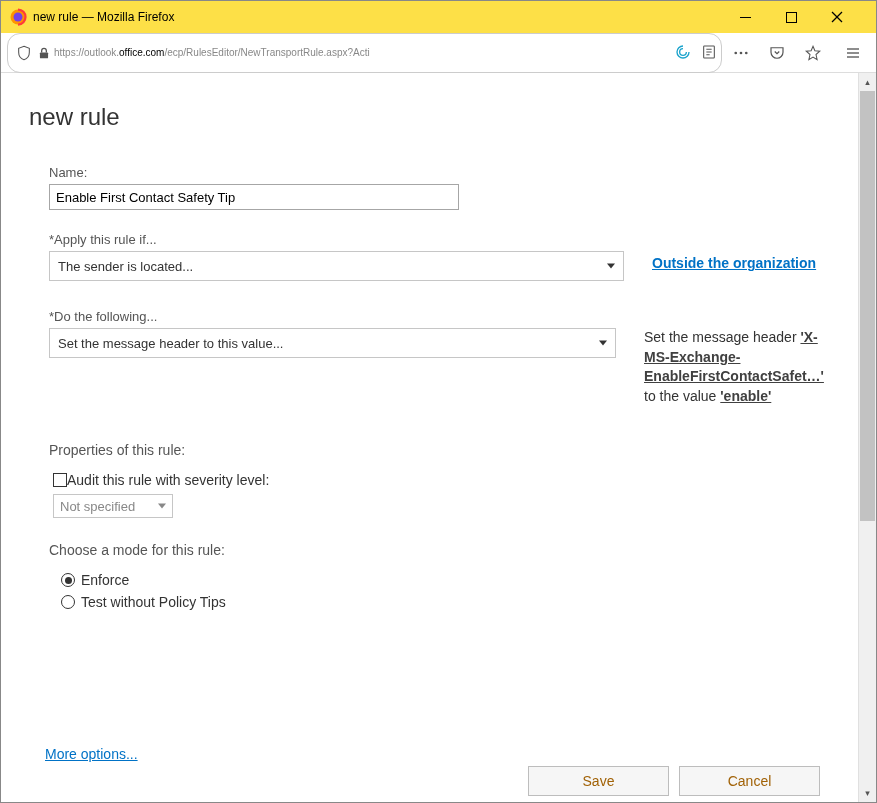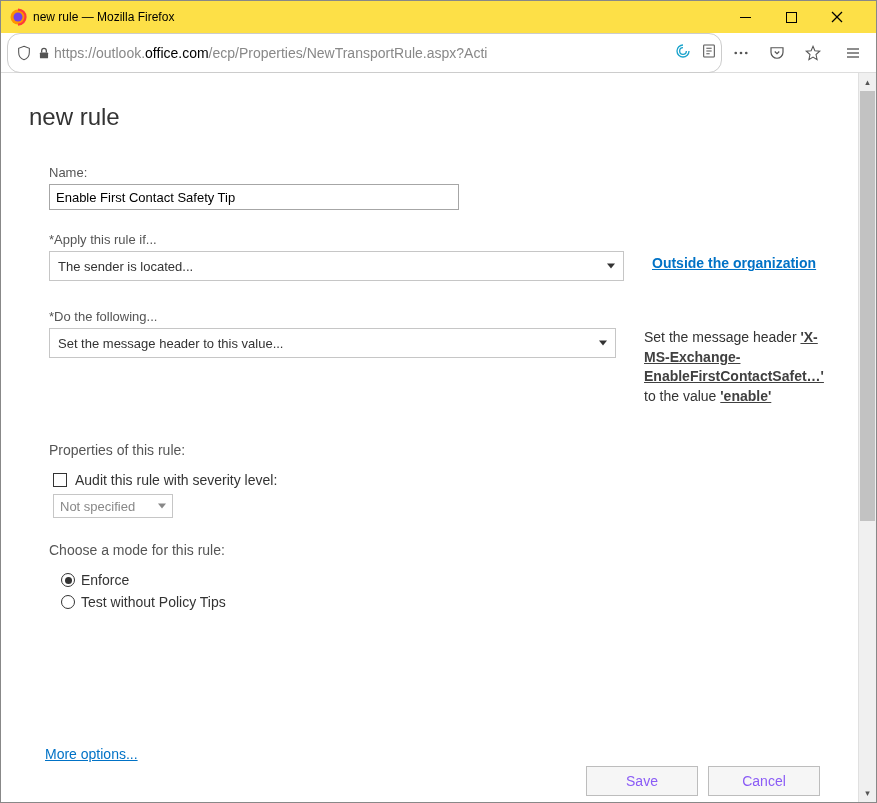--- a/index.html
+++ b/index.html
@@ -44,21 +44,21 @@
 }
 .urlbox {
   flex: 1;
   height: 40px;
   border: 1px solid #ccc;
   border-radius: 13px;
   display: flex;
   align-items: center;
   padding: 0 4px;
   color: #888;
-  font-size: 14px;
+  font-size: 10px;
   overflow: hidden;
   white-space: nowrap;
 }
 .urlbox .pre { color: #888; }
 .urlbox .dom { color: #000; }
 .urlbox .path { color: #888; }
 .urlbox .inner-icons { display: flex; gap: 4px; margin-left: 4px; margin-right: 2px; }
 .urlbox .inner-shield { width:16px; height:16px; }
 .urlbox .inner-lock { width:16px; height:16px; display:flex; align-items:center; justify-content:center;}
 .addrbar .tb-icon {
@@ -154,21 +154,21 @@
 }
 .side-text .link {
   color: #404040;
   text-decoration: underline;
   font-weight: 600;
 }
 .section-label {
   color: #555; font-size: 14px; margin-top: 36px; margin-bottom: 14px; padding-left:20px;
 }
 .checkbox-row {
-  display:flex; align-items:center; gap: 8px; padding-left: 24px; margin-bottom:6px;
+  display:flex; align-items:center; padding-left: 24px; margin-bottom:6px;
 }
 .checkbox-row .cb {
   width:14px; height:14px; border:1px solid #333;
 }
 .checkbox-row .cb-label { font-size: 14px; color:#333; }
 .severity-dd {
   margin-left: 24px;
   width: 120px; height: 24px;
   border:1px solid #c6c6c6;
   display:flex; align-items:center;
@@ -203,27 +203,27 @@
 }
 
 .footer-buttons {
   position:absolute;
   right: 38px;
   bottom: 6px;
   display:flex;
   gap: 10px;
 }
 .footer-buttons .btn {
-  width: 112px;
+  width: 141px;
   height: 30px;
   background:#f6f6f6;
   border:1px solid #bdbdbd;
   display:flex; align-items:center; justify-content:center;
   font-size:14px;
-  color:#8b5cf6;
+  color:#a16207;
   cursor:pointer;
 }
 </style>
 </head>
 <body>
 
 <div class="titlebar">
   <span class="ff-icon">
     <svg viewBox="0 0 24 24">
         <circle cx="12" cy="12" r="10" fill="#ff9400"></circle>
@@ -260,21 +260,21 @@
           </svg></span>
       <span class="inner-lock">
           <svg width="14" height="14" viewBox="0 0 24 24">
             <rect x="5" y="11" width="14" height="10" rx="1.5" fill="#555"></rect>
             <path d="M8 11 V8 a4 4 0 0 1 8 0 V11" fill="none" stroke="#555" stroke-width="2.2"></path>
           </svg>
         </span>
     </div>
     <span class="pre">https://outlook.</span>
       <span class="dom">office.com</span>
-      <span class="path">/ecp/Properties/NewTransportRule.aspx?Acti</span>
+      <span class="path">/ecp/RulesEditor/NewTransportRule.aspx?Acti</span>
     <span style="margin-left:auto; display:flex; gap:10px; align-items:center;">
       <span><svg width="16" height="16" viewBox="0 0 24 24">
             <path d="M12 3 a9 9 0 1 0 9 9" fill="none" stroke="#1aa3cc" stroke-width="2"></path>
             <path d="M12 7 a5 5 0 1 0 5 5" fill="none" stroke="#1aa3cc" stroke-width="2"></path>
           </svg></span>
       <span><svg width="16" height="16" viewBox="0 0 24 24">
             <rect x="4" y="3" width="16" height="18" rx="1" fill="none" stroke="#555" stroke-width="1.6"></rect>
             <line x1="8" y1="8" x2="16" y2="8" stroke="#555" stroke-width="1.6"></line>
             <line x1="8" y1="12" x2="16" y2="12" stroke="#555" stroke-width="1.6"></line>
             <line x1="8" y1="16" x2="13" y2="16" stroke="#555" stroke-width="1.6"></line>

